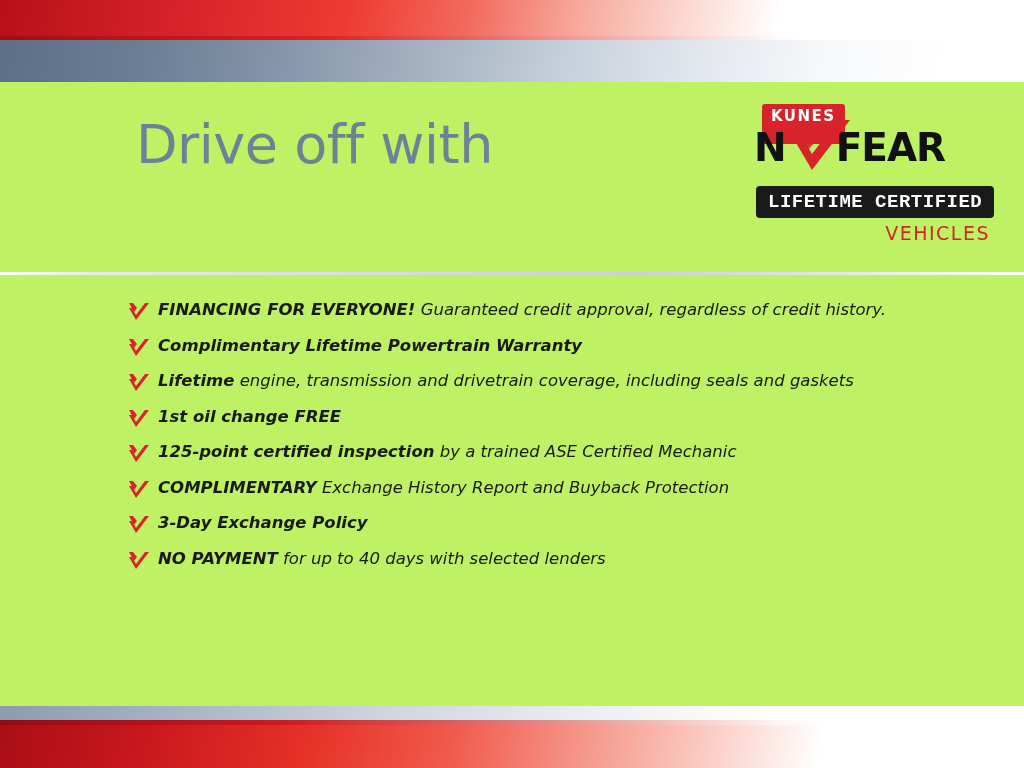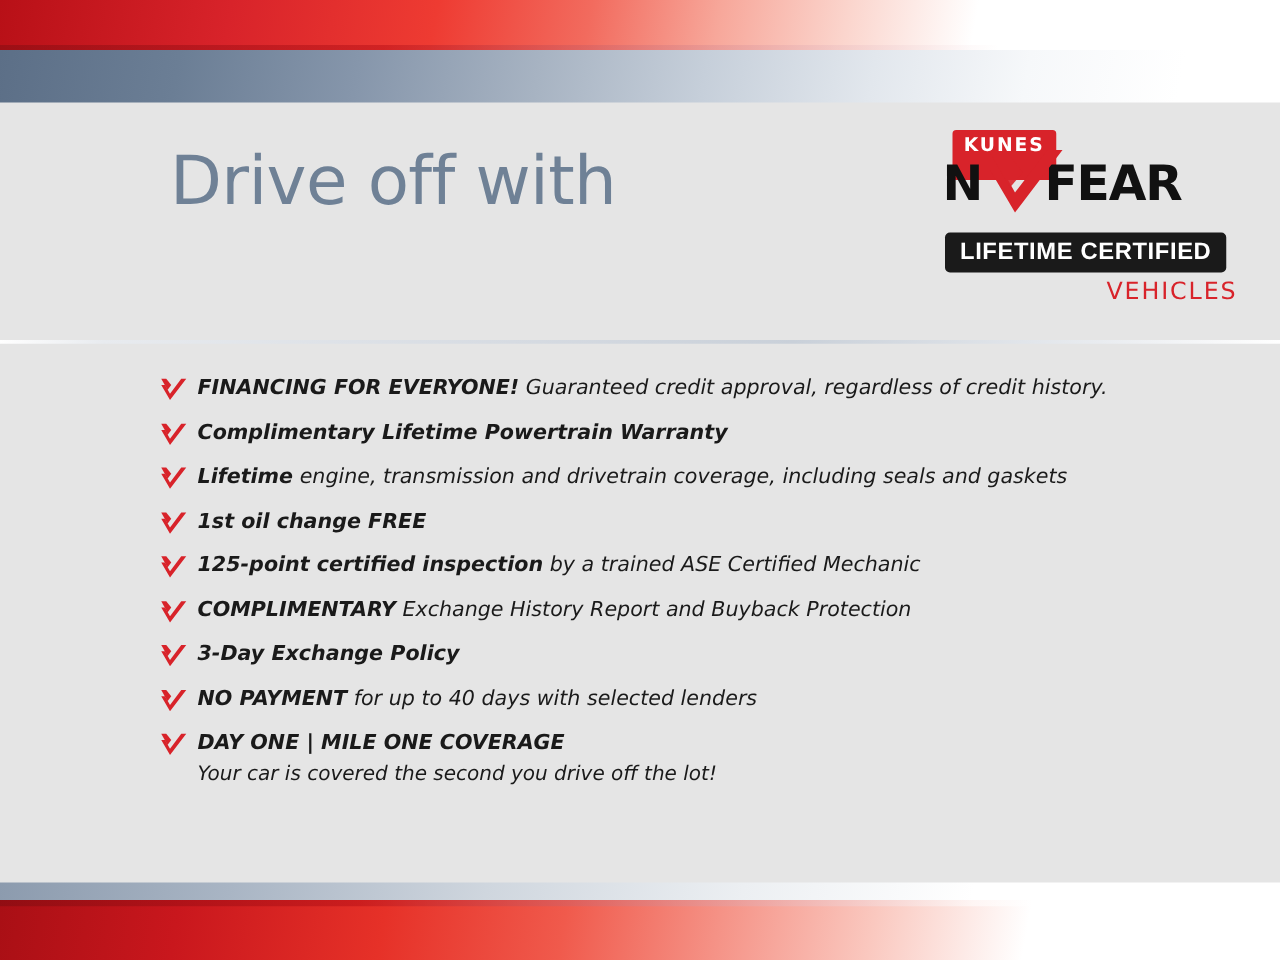--- a/index.html
+++ b/index.html
@@ -11,21 +11,21 @@
     width: 1024px;
     height: 768px;
     font-family: "DejaVu Sans", sans-serif;
     overflow: hidden;
     position: relative;
   }
 
   .page {
     position: absolute;
     inset: 0;
-    background: #e5e5e5;
+    background: #bef264;
   }
 
   
   .top-band-red {
     position: absolute;
     top: 0;
     left: 0;
     width: 1024px;
     height: 40px;
     background: linear-gradient(100deg, #b81017 0%, #d8232a 18%, #ee3b32 34%, #f26b5e 46%, #f7a79a 56%, #fbd5cd 66%, #ffffff 76%, #ffffff 100%);
@@ -158,21 +158,21 @@
     position: absolute;
     left: 2px;
     top: 82px;
     background: #1a1a1a;
     color: #ffffff;
     font-size: 19px;
     font-weight: 700;
     letter-spacing: 0.5px;
     padding: 5px 12px;
     border-radius: 4px;
-    font-family: Liberation Sans, sans-serif;
+    font-family: Liberation Mono, monospace;
     white-space: nowrap;
   }
   .logo-vehicles {
     position: absolute;
     right: 12px;
     top: 118px;
     color: #d8232a;
     font-size: 19px;
     font-weight: 400;
     letter-spacing: 1.5px;
@@ -323,29 +323,19 @@
     <div class="bullet-row">
       <span class="bullet-check">
         <svg width="22" height="20" viewBox="0 0 22 20">
             <path d="M1 6 L8 18 L21 1 L17 1 L8 13 L4 6 Z" fill="#d8232a"></path>
             <path d="M1 1 L6 10 L9 6 L5 1 Z" fill="#d8232a"></path>
           </svg>
       </span>
       <span class="bullet-text"><b>NO PAYMENT</b><span> for up to 40 days with selected lenders</span></span>
     </div>
 
-    <div class="bullet-row" style="flex-wrap:wrap;">
-      <span class="bullet-check">
-        <svg width="22" height="20" viewBox="0 0 22 20">
-            <path d="M1 6 L8 18 L21 1 L17 1 L8 13 L4 6 Z" fill="#d8232a"></path>
-            <path d="M1 1 L6 10 L9 6 L5 1 Z" fill="#d8232a"></path>
-          </svg>
-      </span>
-      <span class="bullet-text"><b>DAY ONE | MILE ONE COVERAGE</b><span></span></span>
-      <div class="bullet-sub" style="width:100%">Your car is covered the second you drive off the lot!</div>
-    </div>
 
   </div>
 
   <div class="bottom-band-grey"></div>
   <div class="bottom-band-red"></div>
 
 </div>
 
 </body></html>

